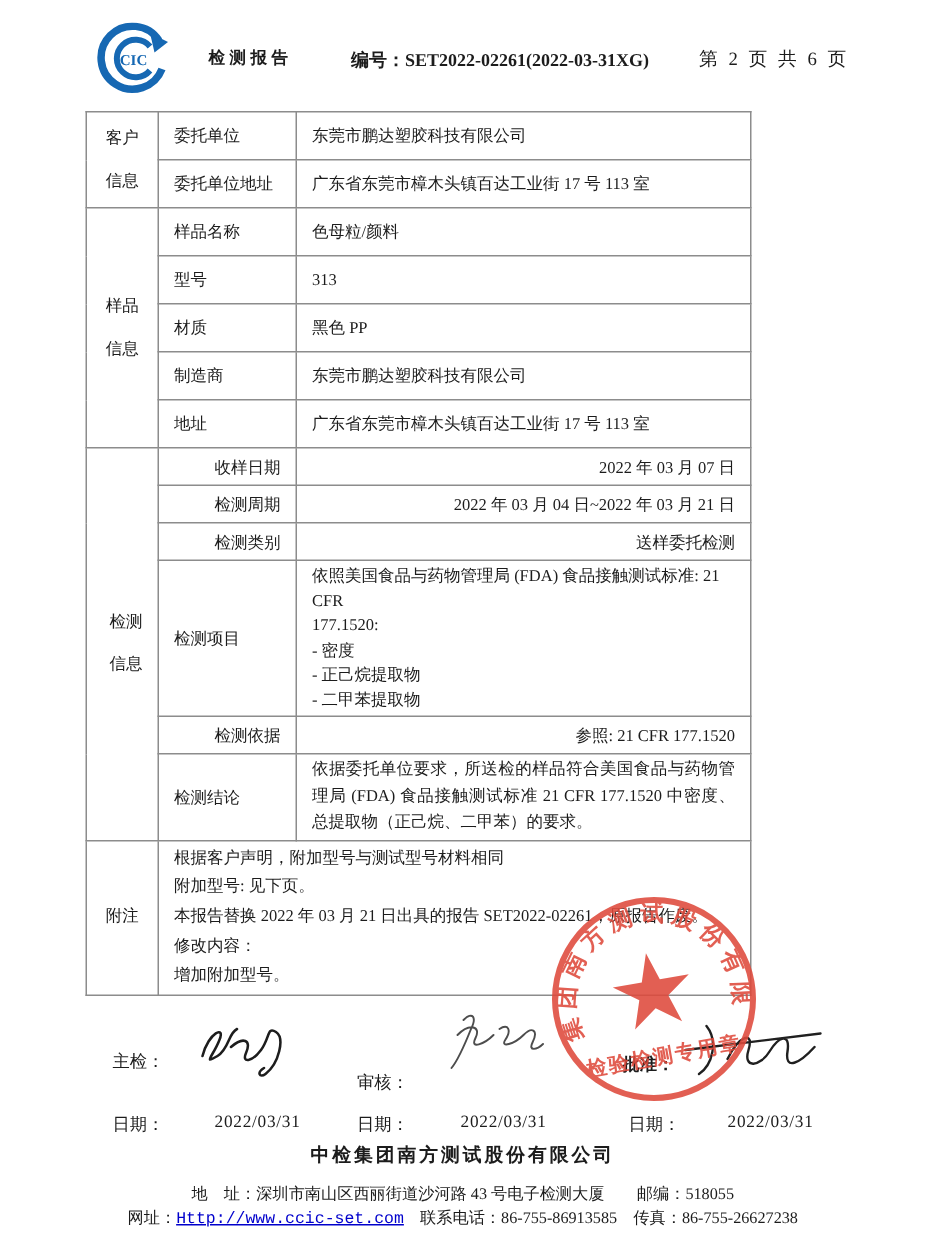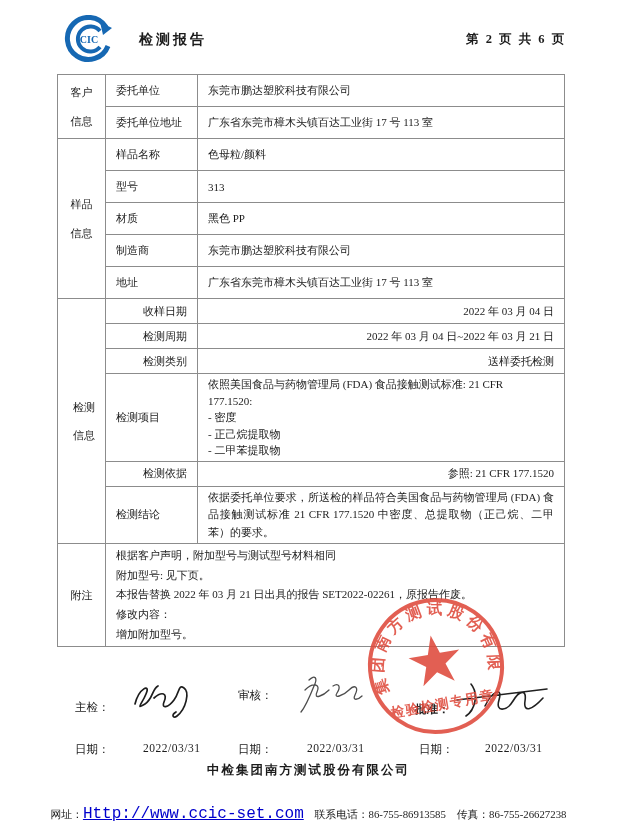--- a/index.html
+++ b/index.html
@@ -5,59 +5,62 @@
   * { margin:0; padding:0; box-sizing:border-box; }
   html,body { background:#ffffff; }
   .page {
     position:relative; width:617px; height:840px; background:#ffffff;
     font-family:"Liberation Serif","DejaVu Serif",serif; color:#1c1c1c;
     overflow:hidden;
     border-radius:19px;
   }
   
   .logo { position:absolute; left:60px; top:15px; width:58px; height:48px; }
-  .doc-title { position:absolute; left:139px; top:31px; font-size:14px; font-weight:bold; letter-spacing:3px; font-family:"Liberation Sans","DejaVu Sans",sans-serif; }
+  .doc-title { position:absolute; left:139px; top:31px; font-size:11px; font-weight:bold; letter-spacing:3px; font-family:"Liberation Sans","DejaVu Sans",sans-serif; }
   .doc-no { position:absolute; left:234px; top:32px; font-size:12px; font-weight:bold; }
-  .page-info { position:absolute; left:466px; top:31px; font-size:12.5px; font-weight:bold; letter-spacing:2px; }
+  .page-info { position:absolute; left:466px; top:31px; font-size:12.5px; font-weight:normal; letter-spacing:2px; }
   
-  table.report { position:absolute; left:57px; top:74px; width:508px; border-collapse:collapse; table-layout:fixed; }
+  table.report { position:absolute; left:57px; top:74px; width:444px; border-collapse:collapse; table-layout:fixed; }
   table.report td { border:1px solid #8c8c8c; font-size:11px; vertical-align:middle; padding:2px 10px; }
   td.group { text-align:center; white-space:pre-line; line-height:2.6; padding:2px 2px; }
   td.label { padding-left:7px; }
   td.multiline { white-space:pre-line; line-height:1.5; padding:5px 10px; }
   td.conclusion { line-height:1.6; text-align:justify; padding:4px 10px 4px 10px; }
   td.notes { white-space:pre-line; line-height:1.78; padding:4px 10px; vertical-align:middle; }
   tr.h32 td { height:32px; } tr.h25 td { height:25px;text-align:right; }
   tr.h81 td { height:81px; } tr.h51 td { height:51px; } tr.h94 td { height:94px; }
   
   .sig-area { position:absolute; left:57px; top:668px; width:508px; height:105px; font-size:11.5px;text-align:center; }
   .sig-area .lbl { position:absolute; white-space:nowrap; }
   .sig-svg { position:absolute; }
   .date-val { position:absolute; font-size:11.5px; letter-spacing:0.5px; }
   
   .stamp { position:absolute; left:362px; top:592px; width:148px; height:148px; opacity:0.88; }
   
   .f-company { position:absolute; top:762px; left:0; width:100%; text-align:center; font-size:12.5px; font-weight:bold; letter-spacing:2px; }
   .f-line { position:absolute; left:0; width:100%; text-align:center; font-size:10.8px; }
   .f-address { top:789px; }
   .f-web { top:805px; }
-  .f-web a, .f-web .url { color:#0000cc; text-decoration:underline; font-family:"Liberation Mono","DejaVu Sans Mono",monospace; font-size:16px; }
+  .f-web a, .f-web .url { color:#0000cc; text-decoration:underline; font-family:"Liberation Mono","DejaVu Sans Mono",monospace; font-size:11px; }
 </style>
 </head>
 <body>
 
 <div class="page">
 
   <svg class="logo" viewBox="0 0 58 48">
     <path d="M46,12 A21,21 0 1 0 48,31" fill="none" stroke="#1668b3" stroke-width="5"></path>
     <polygon points="40,7 52,13 43,20" fill="#1668b3"></polygon>
     <path d="M40,16 A12.5,12.5 0 1 0 40,32" fill="none" stroke="#1668b3" stroke-width="4"></path>
     <text x="29" y="28" text-anchor="middle" font-size="10" font-weight="bold" fill="#1668b3" font-family="Liberation Serif, serif">CIC</text>
   </svg>
   <div class="doc-title">检测报告</div>
+  <div class="doc-no">
+    <span>编号：</span><span>SET2022-02261(2022-03-31XG)</span>
+  </div>
   <div class="page-info">第 2 页 共 6 页</div>
 
   <table class="report">
     <colgroup>
         <col style="width:48px">
         <col style="width:92px">
         <col>
       </colgroup>
     <tbody>
       <tr class="h32">
@@ -89,21 +92,21 @@
         <td class="value">东莞市鹏达塑胶科技有限公司</td>
       </tr>
       <tr class="h32">
         <td class="label">地址</td>
         <td class="value">广东省东莞市樟木头镇百达工业街 17 号 113 室</td>
       </tr>
       <tr class="h25">
         <td class="group" rowspan="6">检测
 信息</td>
         <td class="label">收样日期</td>
-        <td class="value">2022 年 03 月 04 日</td>
+        <td class="value">2022 年 03 月 07 日</td>
       </tr>
       <tr class="h25">
         <td class="label">检测周期</td>
         <td class="value">2022 年 03 月 04 日~2022 年 03 月 21 日</td>
       </tr>
       <tr class="h25">
         <td class="label">检测类别</td>
         <td class="value">送样委托检测</td>
       </tr>
       <tr class="h81">
@@ -131,21 +134,21 @@
 增加附加型号。</td>
       </tr>
     </tbody>
   </table>
 
   <div class="sig-area">
     <span class="lbl" style="left:18px; top:32px;">主检：</span>
     <svg class="sig-svg" style="left:70px; top:6px;" width="84" height="46" viewBox="0 0 84 46">
       <path d="M8,30 C12,14 24,9 19,20 C15,30 8,36 18,30 C26,25 25,15 31,12 M27,24 C35,17 41,19 37,28 C34,35 41,34 47,26 C53,18 51,10 57,14 C63,18 59,35 50,42 C46,45 44,41 49,38" fill="none" stroke="#1d1d1d" stroke-width="1.7" stroke-linecap="round"></path>
     </svg>
-    <span class="lbl" style="left:181px; top:20px;">审核：</span>
+    <span class="lbl" style="left:181px; top:46px;">审核：</span>
     <svg class="sig-svg" style="left:234px; top:2px;" width="80" height="48" viewBox="0 0 80 48">
       <path d="M18,10 C24,4 27,8 23,16 C19,26 15,36 10,42 M14,20 C22,12 30,14 26,22 C22,30 32,26 38,20 M42,16 C48,12 50,17 46,23 C42,29 52,26 58,20 C64,14 68,17 64,25 C61,31 67,30 71,26" fill="none" stroke="#4d4d4d" stroke-width="1.3" stroke-linecap="round"></path>
     </svg>
     <span class="lbl" style="left:358px; top:34px;font-weight:bold;">批准：</span>
     <svg class="sig-svg" style="left:396px; top:8px;" width="98" height="50" viewBox="0 0 98 50">
       <path d="M4,24 L94,13 M18,8 C26,18 22,34 13,40 M32,30 C40,14 50,11 46,24 C42,37 54,35 60,25 C66,15 74,12 72,25 C70,38 80,33 90,22" fill="none" stroke="#202020" stroke-width="1.6" stroke-linecap="round"></path>
     </svg>
     <span class="lbl" style="left:18px; top:74px;">日期：</span>
     <span class="date-val" style="left:86px; top:74px;">2022/03/31</span>
     <span class="lbl" style="left:181px; top:74px;">日期：</span>
@@ -162,17 +165,18 @@
       </defs>
       <text font-size="15.5" font-weight="bold" fill="#df4a3c" letter-spacing="4.5" font-family="Liberation Serif, serif">
         <textPath href="#ringPath" startOffset="50%" text-anchor="middle">中检集团南方测试股份有限公司</textPath>
       </text>
       <polygon fill="#df4a3c" points="74,43 80.1,61.7 99.7,61.7 83.8,73.2 89.9,91.8 74,80.3 58.1,91.8 64.2,73.2 48.3,61.7 67.9,61.7"></polygon>
       <text x="74" y="117" text-anchor="middle" font-size="13.5" font-weight="bold" fill="#df4a3c" letter-spacing="1.5" font-family="Liberation Serif, serif">检验检测专用章</text>
     </g>
   </svg>
 
   <div class="f-company">中检集团南方测试股份有限公司</div>
+  <div class="f-line f-address">地　址：深圳市南山区西丽街道沙河路 43 号电子检测大厦　　邮编：518055</div>
   <div class="f-line f-web">
     <span>网址：</span><a class="url" href="#">Http://www.ccic-set.com</a><span>　联系电话：86-755-86913585　传真：86-755-26627238</span>
   </div>
 
 </div>
 
 </body></html>

